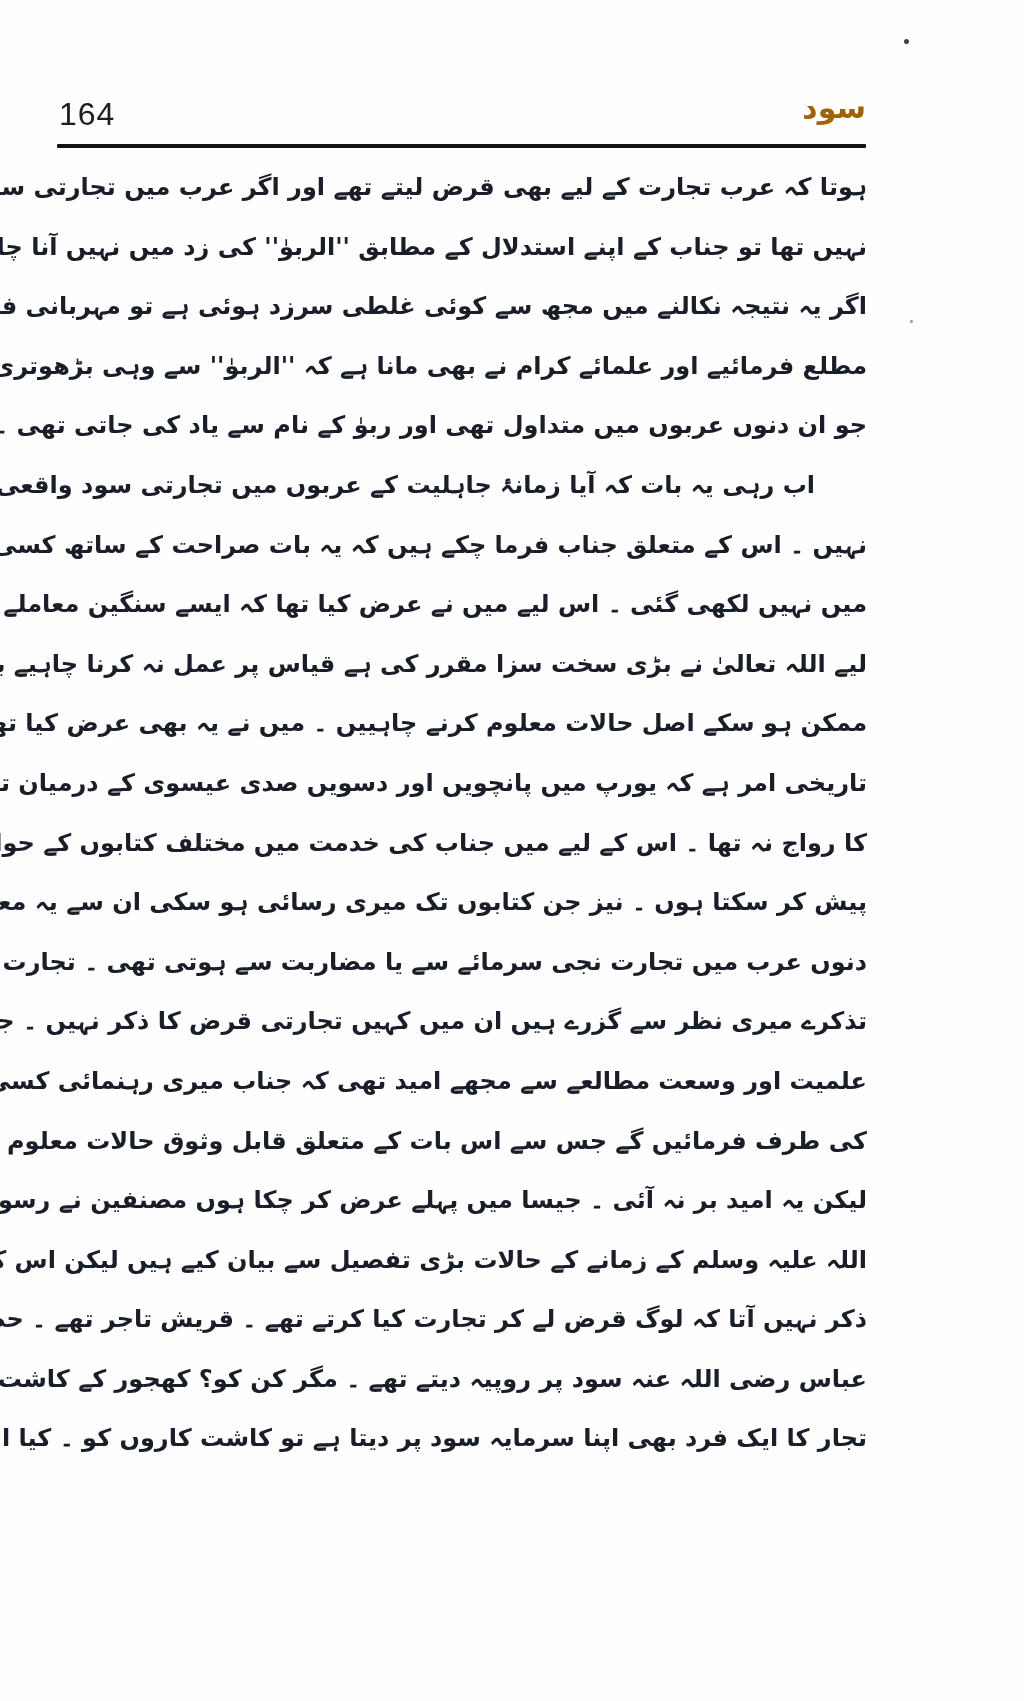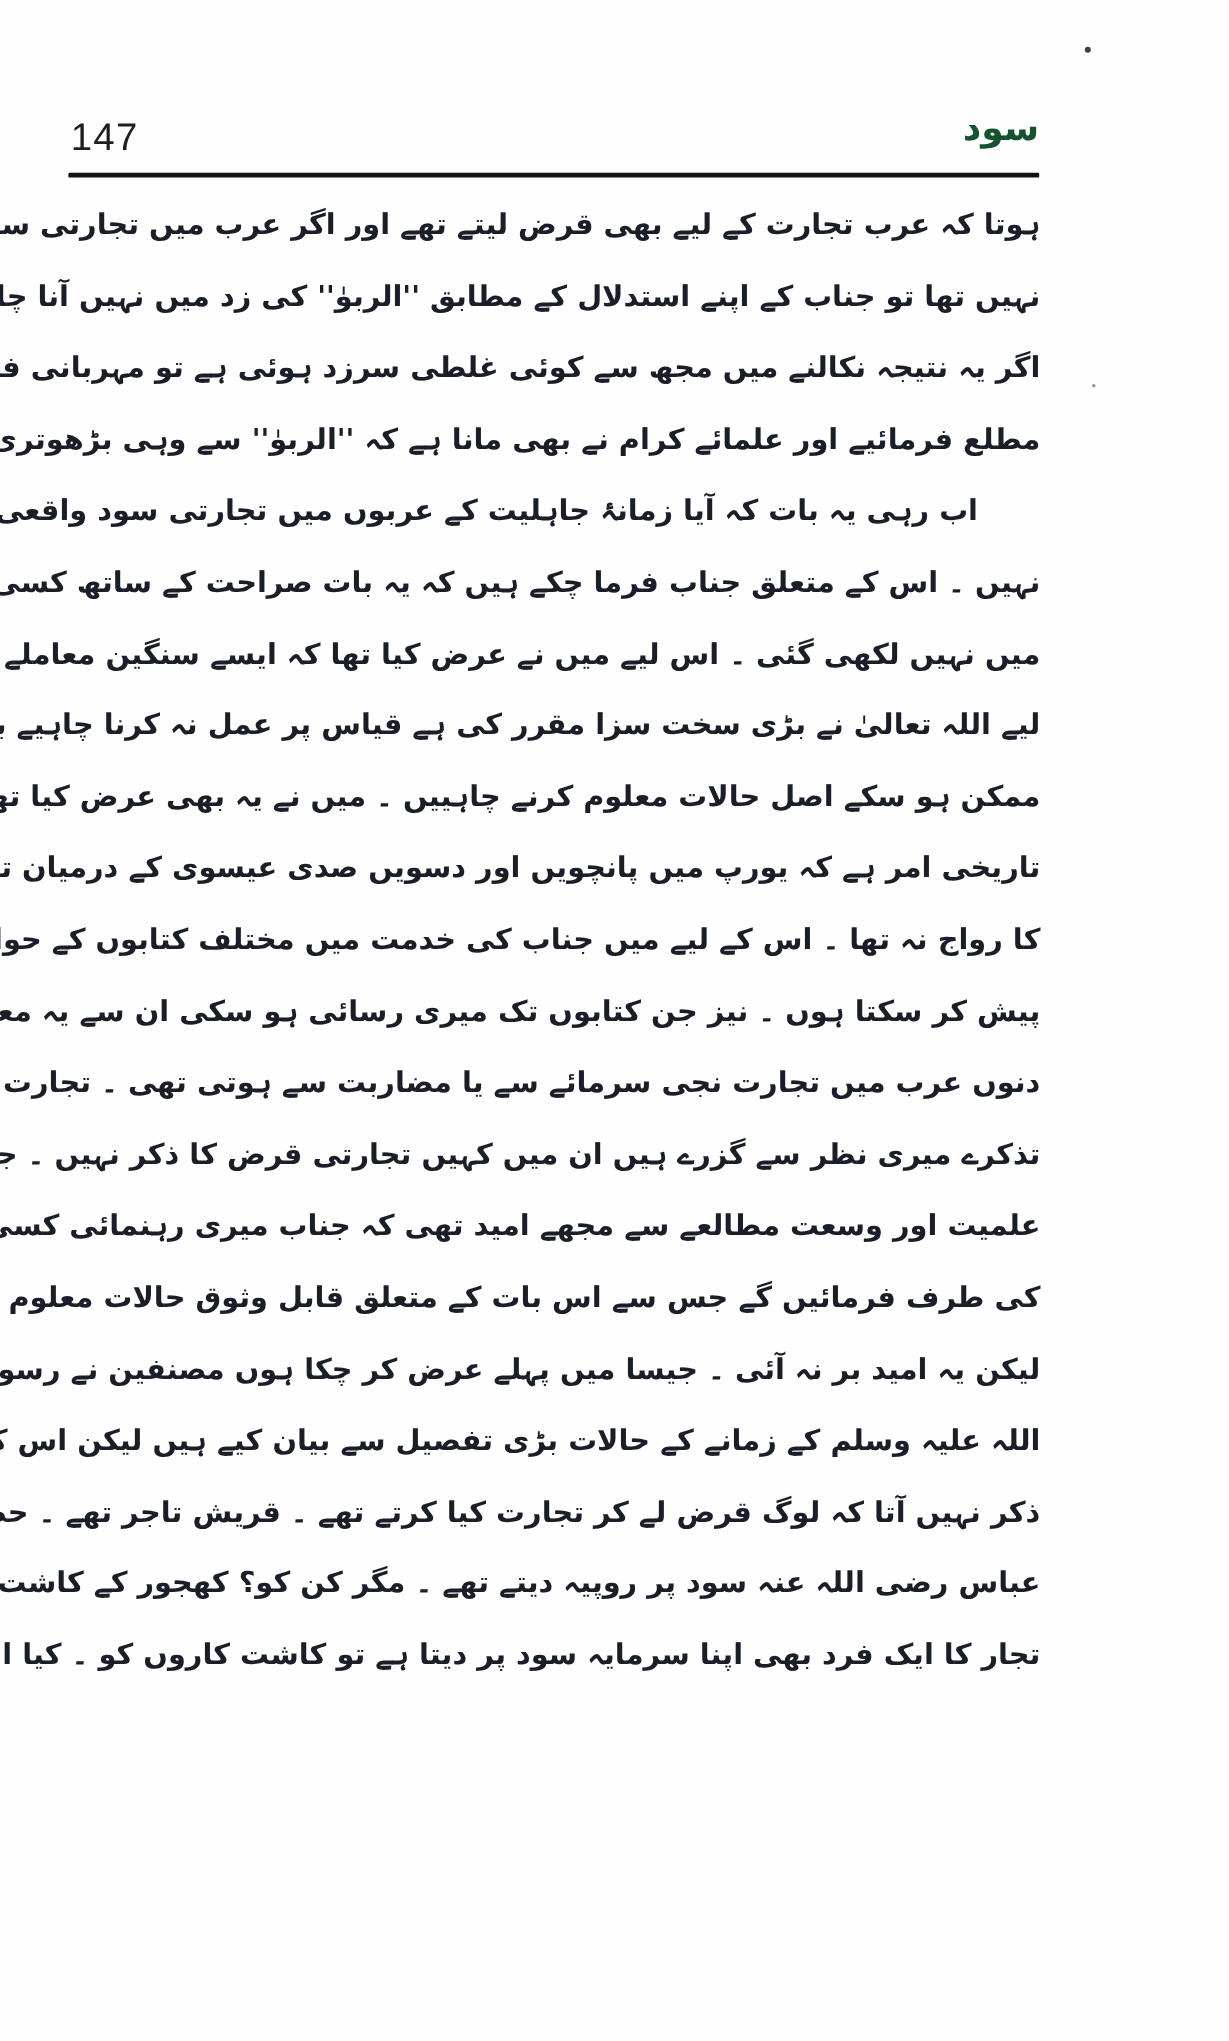--- a/index.html
+++ b/index.html
@@ -25,21 +25,21 @@
     letter-spacing: 1px;
     color: #1c1e22;
   }
   .header-title {
     position: absolute;
     right: 158px;
     top: 90px;
     direction: rtl;
     font-size: 30px;
     font-weight: bold;
-    color: #14532d;
+    color: #a16207;
     margin-left: 40px;
   }
   .header-rule {
     position: absolute;
     left: 57px;
     top: 144px;
     width: 809px;
     height: 4px;
     background: #101318;
     border-radius: 1px;
@@ -75,35 +75,36 @@
     border-radius: 50%;
   }
   .speckle-1 { left: 904px; top: 39px; width: 5px; height: 5px; }
   .speckle-2 { left: 910px; top: 320px; width: 3px; height: 3px; opacity: .55; }
 </style>
 </head>
 <body>
 
 <div class="page">
 
-  <div class="page-number">147</div>
+  <div class="page-number">164</div>
 
   <div class="header-title">سود</div>
 
   <div class="header-rule"></div>
 
   <div class="speckle speckle-1"></div>
   <div class="speckle speckle-2"></div>
 
   <div class="body-text">
     <div class="paragraph">
       <div class="line">ہوتا کہ عرب تجارت کے لیے بھی قرض لیتے تھے اور اگر عرب میں تجارتی سود رائج</div>
       <div class="line">نہیں تھا تو جناب کے اپنے استدلال کے مطابق ''الربوٰ'' کی زد میں نہیں آنا چاہیے ۔</div>
       <div class="line">اگر یہ نتیجہ نکالنے میں مجھ سے کوئی غلطی سرزد ہوئی ہے تو مہربانی فرما کر مجھے اس سے</div>
       <div class="line">مطلع فرمائیے اور علمائے کرام نے بھی مانا ہے کہ ''الربوٰ'' سے وہی بڑھوتری مقصود ہے</div>
+      <div class="line line--last">جو ان دنوں عربوں میں متداول تھی اور ربوٰ کے نام سے یاد کی جاتی تھی ۔</div>
     </div>
     <div class="paragraph">
       <div class="line line--indent">اب رہی یہ بات کہ آیا زمانۂ جاہلیت کے عربوں میں تجارتی سود واقعی رائج تھا کہ</div>
       <div class="line">نہیں ۔ اس کے متعلق جناب فرما چکے ہیں کہ یہ بات صراحت کے ساتھ کسی کتاب</div>
       <div class="line">میں نہیں لکھی گئی ۔ اس لیے میں نے عرض کیا تھا کہ ایسے سنگین معاملے میں جس کے</div>
       <div class="line">لیے اللہ تعالیٰ نے بڑی سخت سزا مقرر کی ہے قیاس پر عمل نہ کرنا چاہیے بلکہ جہاں تک</div>
       <div class="line">ممکن ہو سکے اصل حالات معلوم کرنے چاہییں ۔ میں نے یہ بھی عرض کیا تھا کہ یہ</div>
       <div class="line">تاریخی امر ہے کہ یورپ میں پانچویں اور دسویں صدی عیسوی کے درمیان تجارتی سود</div>
       <div class="line">کا رواج نہ تھا ۔ اس کے لیے میں جناب کی خدمت میں مختلف کتابوں کے حوالے</div>
       <div class="line">پیش کر سکتا ہوں ۔ نیز جن کتابوں تک میری رسائی ہو سکی ان سے یہ معلوم ہوا کہ ان</div>

